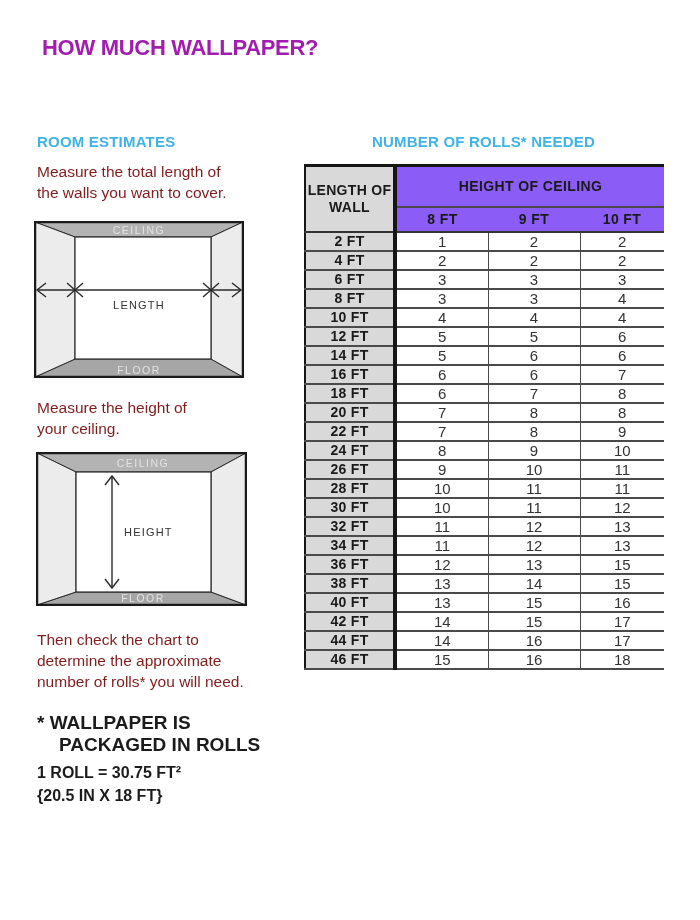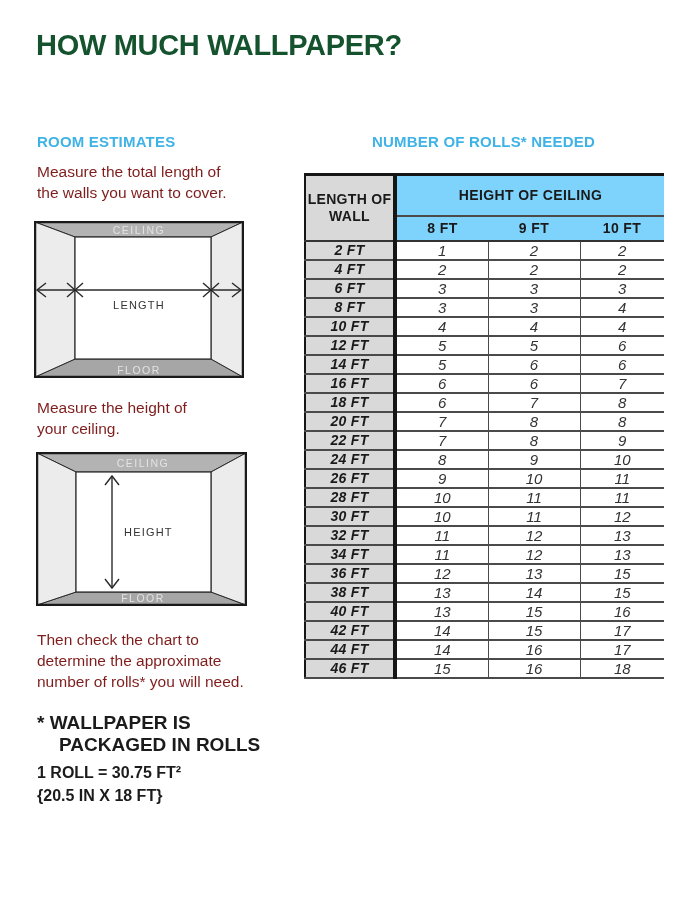--- a/index.html
+++ b/index.html
@@ -6,23 +6,23 @@
   body {
     width:700px; height:920px; position:relative;
     background:#ffffff;
     font-family:"Liberation Sans", sans-serif;
     -webkit-font-smoothing:antialiased;
   }
   .abs { position:absolute; }
 
   .page-title {
     left:36px; top:30px;
-    font-size:29px; font-weight:bold; line-height:1.1;
-    color:#14532d; letter-spacing:-0.3px;
-    margin:0;
+    font-size:22px; font-weight:bold; line-height:1.1;
+    color:#a21caf; letter-spacing:-0.3px;
+    margin:6px;
   }
   .blue-heading {
     font-size:15px; font-weight:bold; color:#3fb3e6; letter-spacing:0.2px;
   }
   .heading-left { left:37px; top:133px; }
   .heading-table { left:304px; top:133px; width:359px; text-align:center; }
 
   .para {
     left:37px; width:250px;
     font-size:15.5px; line-height:21px; color:#7f1d1d;
@@ -43,45 +43,45 @@
   }
 
   svg.room { display:block; }
   .diagram1 { left:34px; top:221px; }
   .diagram2 { left:36px; top:452px; }
   svg text { font-family:"Liberation Sans", sans-serif; }
   .band-label { font-size:10.5px; letter-spacing:1.5px; fill:#e3e3e3; }
   .dim-label  { font-size:11px;  letter-spacing:1.2px; fill:#333333; }
 
   table.rolls {
-    position:absolute; left:304px; top:173px;
+    position:absolute; left:304px; top:164px;
     border-collapse:collapse; table-layout:fixed;
     border-top:3px solid #161616;
     border-left:2px solid #161616;
     border-bottom:2px solid #3f3f3f;
   }
   table.rolls th, table.rolls td { padding:0; vertical-align:middle; }
   table.rolls th {
-    background:#7dd3fc; color:#1a1a1a;
+    background:#8b5cf6; color:#1a1a1a;
     font-size:14px; font-weight:bold; letter-spacing:0.4px;
     text-align:center;
   }
   table.rolls .label-col {
     background:#d9d9d9;
     border-right:4px solid #161616;
     font-weight:bold; font-size:14px; color:#1a1a1a;
     text-align:center; letter-spacing:0.3px;
   }
   th.group { border-bottom:2px solid #4a4a4a; }
   thead th.label-col { line-height:17px; }
   tr.row-head1 { height:41px; }
   tr.row-head2 { height:25px; }
   tr.row-head2 th { border-bottom:2px solid #333333; }
   thead th.label-col { border-bottom:2px solid #333333; }
-  tbody tr { height:14px;font-style:italic; }
+  tbody tr { height:14px; }
   tbody td.val {
     background:#ffffff; text-align:center;
     font-size:15px; color:#333333;
     border-bottom:2px solid #4a4a4a;
   }
   tbody td.val + td.val { border-left:1px solid #4a4a4a; }
   tbody td.label-col { border-bottom:2px solid #4a4a4a; }
 </style>
 </head>
 <body>

